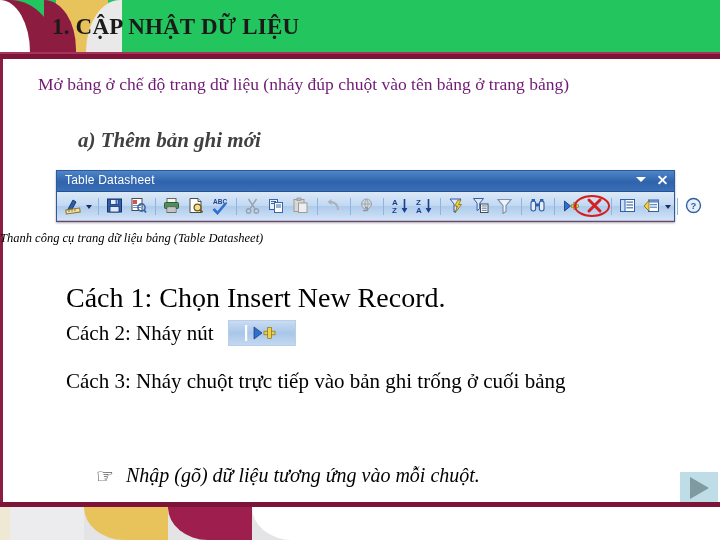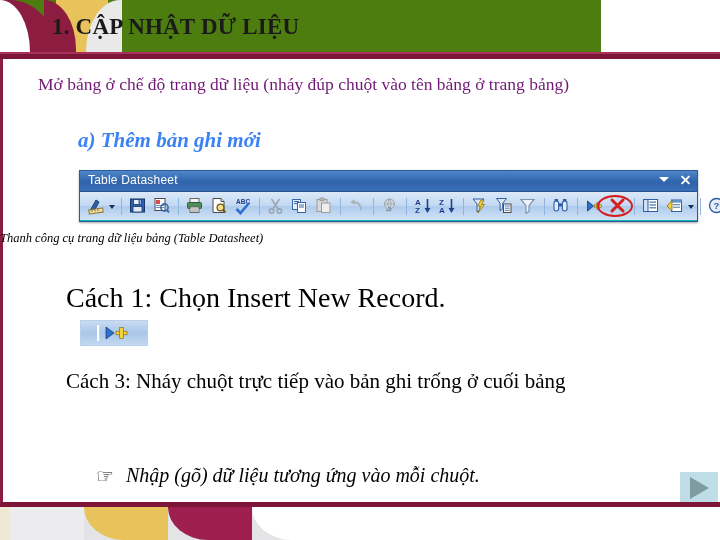--- a/index.html
+++ b/index.html
@@ -5,22 +5,22 @@
   html,body{margin:0;padding:0;}
   body{
     width:720px;height:540px;overflow:hidden;
     background:#ffffff;
     font-family:"Liberation Serif", serif;
     position:relative;
   }
 
   
   .header{
-    position:absolute;left:0;top:0;width:601px;height:52px;
-    background:#4d7c0f;
+    position:absolute;left:0;top:0;width:720px;height:52px;
+    background:#22c55e;
   }
   .header-deco{position:absolute;left:0;top:0;height:52px;}
   .deco-maroon{
     width:56px;left:0;
     background:#8c1d40;
     border-top-right-radius:46px 52px;
     border-bottom-right-radius:0;
   }
   .deco-maroon-inner{
     position:absolute;left:0;top:0;width:30px;height:52px;
@@ -81,31 +81,30 @@
            border-bottom-left-radius:80px 66px;}
 
   
   .para-intro{
     position:absolute;left:14px;top:72px;width:696px;
     font-size:17.5px;color:#701a75;line-height:1.42;
     text-indent:24px;
   }
   .heading-a{
     position:absolute;left:78px;top:128px;
-    font-size:21px;font-weight:bold;font-style:italic;color:#3b82f6;
+    font-size:21px;font-weight:bold;font-style:italic;color:#404040;
     white-space:nowrap;
   }
 
   
   .tb-window{
     position:absolute;left:56px;top:170px;width:617px;height:50px;
-    background:#14b8a6;
+    background:#fca5a5;
     border:1px solid #2c5a9e;
     box-shadow:0 1px 2px rgba(0,0,0,.35);
-    margin-left:23px;
   }
   .tb-titlebar{
     position:absolute;left:0;top:0;width:100%;height:20px;
     background:linear-gradient(to bottom,#4e86c8 0%,#2f63ab 55%,#3a70ba 100%);
     border-bottom:1px solid #27528f;
   }
   .tb-title{
     position:absolute;left:8px;top:2px;
     color:#ffffff;font-size:12px;
     font-family:"Liberation Sans", sans-serif;
@@ -480,20 +479,21 @@
   </div>
 
   <div class="tb-hilite"></div>
 </div>
 
 <div class="tb-caption">Thanh công cụ trang dữ liệu bảng (Table Datasheet)</div>
 
 <div class="line-c1">Cách 1: Chọn Insert  New Record.</div>
 
 <div class="line-c2">
+  <span>Cách 2: Nháy nút</span>
   <span class="inline-btn">
     <svg width="66" height="24" viewBox="0 0 66 24">
       <rect x="16" y="4" width="2.2" height="16" fill="#ffffff"></rect>
       <path d="M25 6 L33 12 L25 18 Z" fill="#2f6fd0" stroke="#17356b" stroke-width=".7"></path>
       <g fill="#f2d23c" stroke="#7a6412" stroke-width=".6">
         <rect x="35" y="10.2" width="11" height="3.6"></rect>
         <rect x="38.7" y="6.5" width="3.6" height="11"></rect>
       </g>
     </svg>
   </span>

